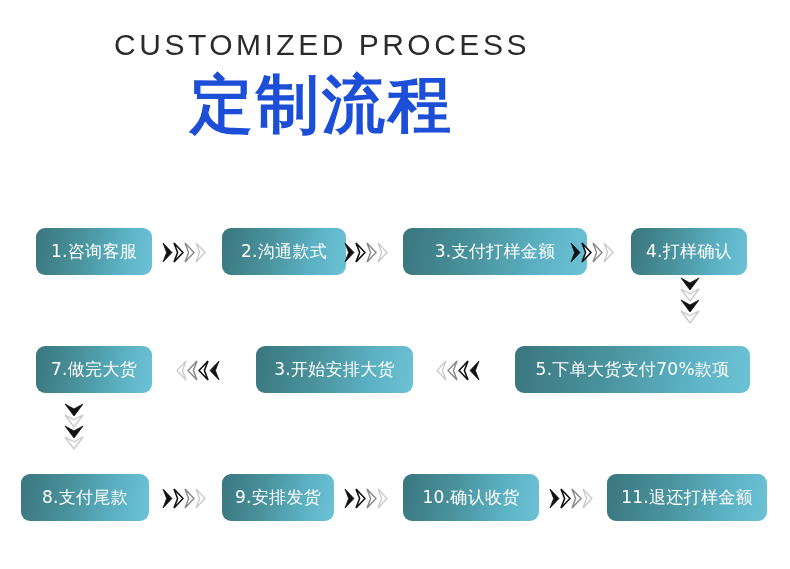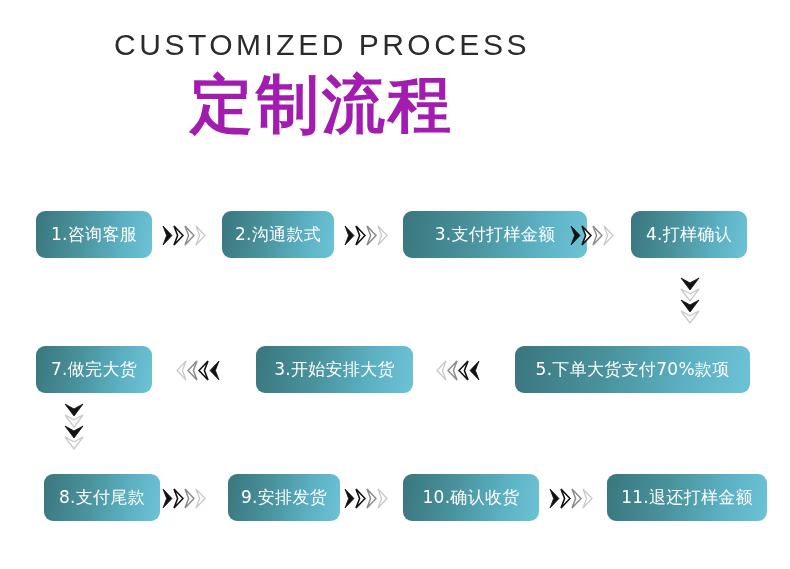--- a/index.html
+++ b/index.html
@@ -31,33 +31,33 @@
     font-weight: 400;
     color: #2b2b2b;
     line-height: 1.1;
     font-family: "Liberation Sans", "DejaVu Sans", sans-serif;
   }
   .title-cn {
     margin-top: 8px;
     font-size: 63px;
     font-weight: 700;
     letter-spacing: 3px;
-    color: #a21caf;
+    color: #1d4ed8;
     line-height: 1.15;
     font-family: "DejaVu Sans", "Liberation Sans", sans-serif;
   }
 
   
   .flow-row {
     position: absolute;
     left: 0;
     width: 790px;
     height: 48px;
   }
-  .flow-row.row1 { top: 211px; }
+  .flow-row.row1 { top: 228px; }
   .flow-row.row2 { top: 346px; text-align: right; }
   .flow-row.row3 { top: 474px; }
 
   .step-box {
     position: absolute;
     top: 0;
     height: 47px;
     border-radius: 9px;
     background: linear-gradient(100deg, #3a767e 0%, #49929c 38%, #5bb0c2 72%, #6dc3d6 100%);
     color: #ffffff;
@@ -99,21 +99,21 @@
 
 <div class="header">
   <div class="title-en">CUSTOMIZED PROCESS</div>
   <div class="title-cn">定制流程</div>
 </div>
 
 <div class="flow-row row1">
     <div class="step-box" style="left: 36px; width: 116px;">
       <span>1.咨询客服</span>
     </div>
-    <div class="step-box" style="left: 222px; width: 112px;">
+    <div class="step-box" style="left: 222px; width: 124px;">
       <span>2.沟通款式</span>
     </div>
     <div class="step-box" style="left: 403px; width: 184px; border-radius: 9px;">
       <span>3.支付打样金额</span>
     </div>
     <div class="step-box" style="left: 631px; width: 116px;">
       <span>4.打样确认</span>
     </div>
     <div class="arrow-h" style="left: 162px;">
       <span>
@@ -231,24 +231,24 @@
     </svg>
       </span>
       <span>
         <svg width="11" height="21" viewBox="0 0 11 21">
       <polygon points="10,1 1,10.5 10,20 6.38,10.5" fill="#111111" stroke="#111111" stroke-width="0.8" stroke-linejoin="miter"></polygon>
     </svg>
       </span>
     </div>
   </div>
 <div class="flow-row row3">
-    <div class="step-box" style="left: 44px; width: 116px;">
+    <div class="step-box" style="left: 21px; width: 128px;">
       <span>8.支付尾款</span>
     </div>
-    <div class="step-box" style="left: 228px; width: 112px;">
+    <div class="step-box" style="left: 222px; width: 112px;">
       <span>9.安排发货</span>
     </div>
     <div class="step-box" style="left: 403px; width: 136px;">
       <span>10.确认收货</span>
     </div>
     <div class="step-box" style="left: 607px; width: 160px;">
       <span>11.退还打样金额</span>
     </div>
     <div class="arrow-h" style="left: 162px;">
       <span>

